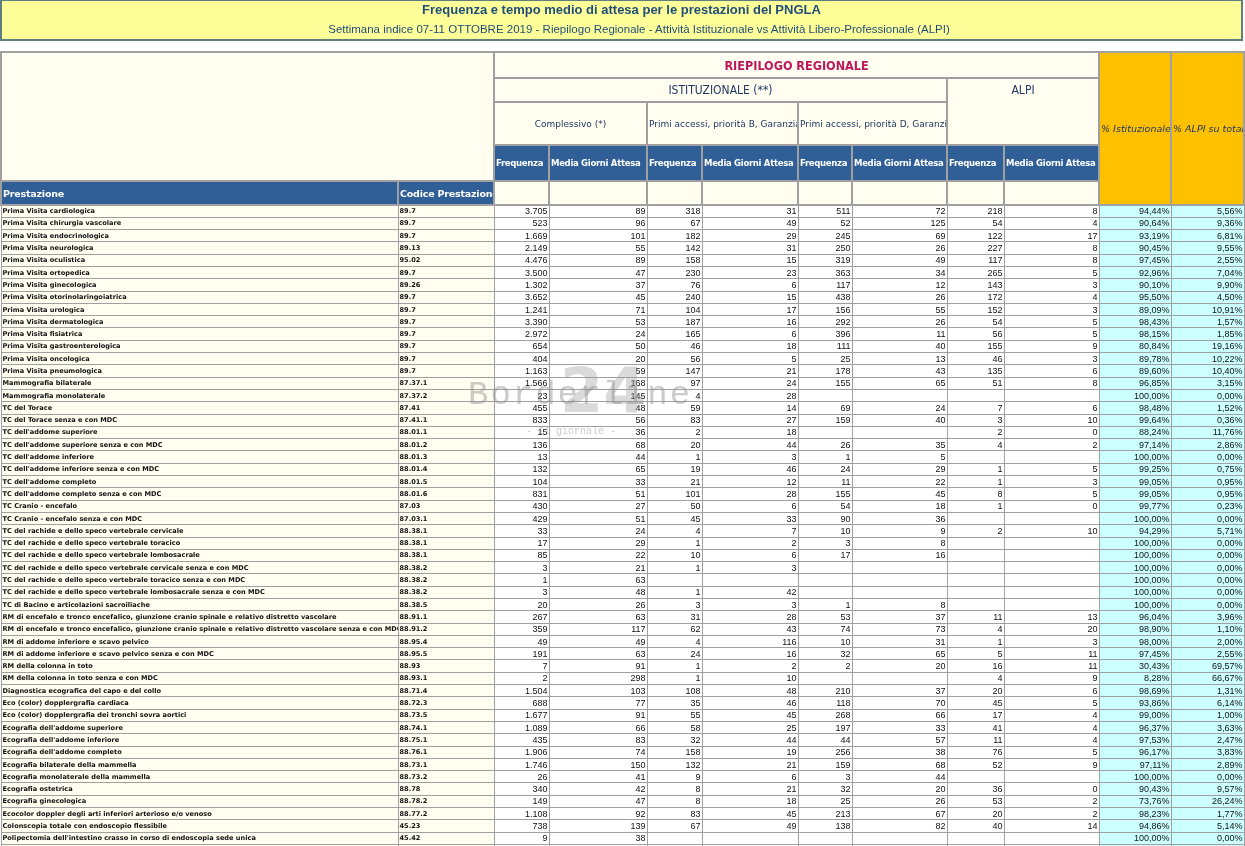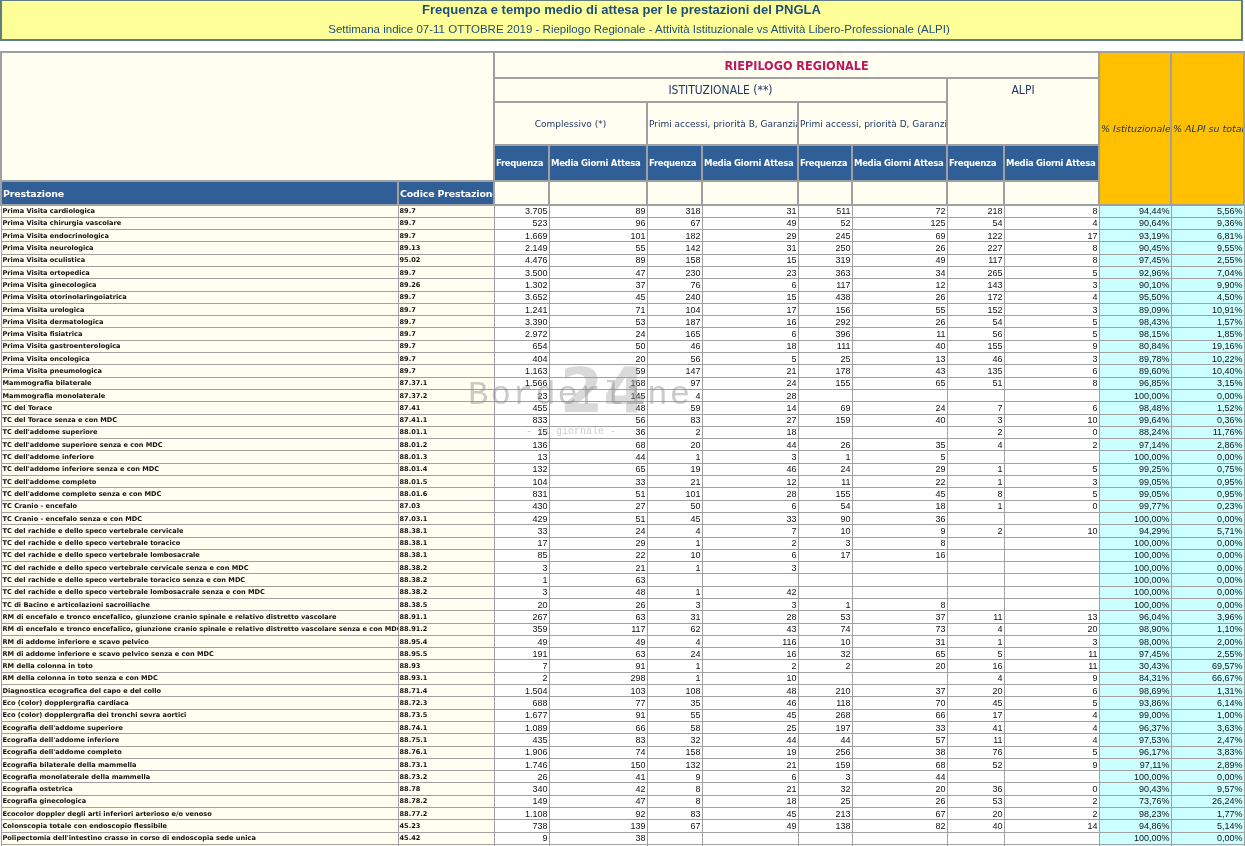--- a/index.html
+++ b/index.html
@@ -640,21 +640,21 @@
         <td class="lbl">RM della colonna in toto senza e con MDC</td>
         <td class="lbl">88.93.1</td>
         <td class="num">2</td>
         <td class="num">298</td>
         <td class="num">1</td>
         <td class="num">10</td>
         <td class="num"></td>
         <td class="num"></td>
         <td class="num">4</td>
         <td class="num">9</td>
-        <td class="pct">84,31%</td>
+        <td class="pct">8,28%</td>
         <td class="pct">66,67%</td>
       </tr>
       <tr class="data">
         <td class="lbl">Diagnostica ecografica del capo e del collo</td>
         <td class="lbl">88.71.4</td>
         <td class="num">1.504</td>
         <td class="num">103</td>
         <td class="num">108</td>
         <td class="num">48</td>
         <td class="num">210</td>

